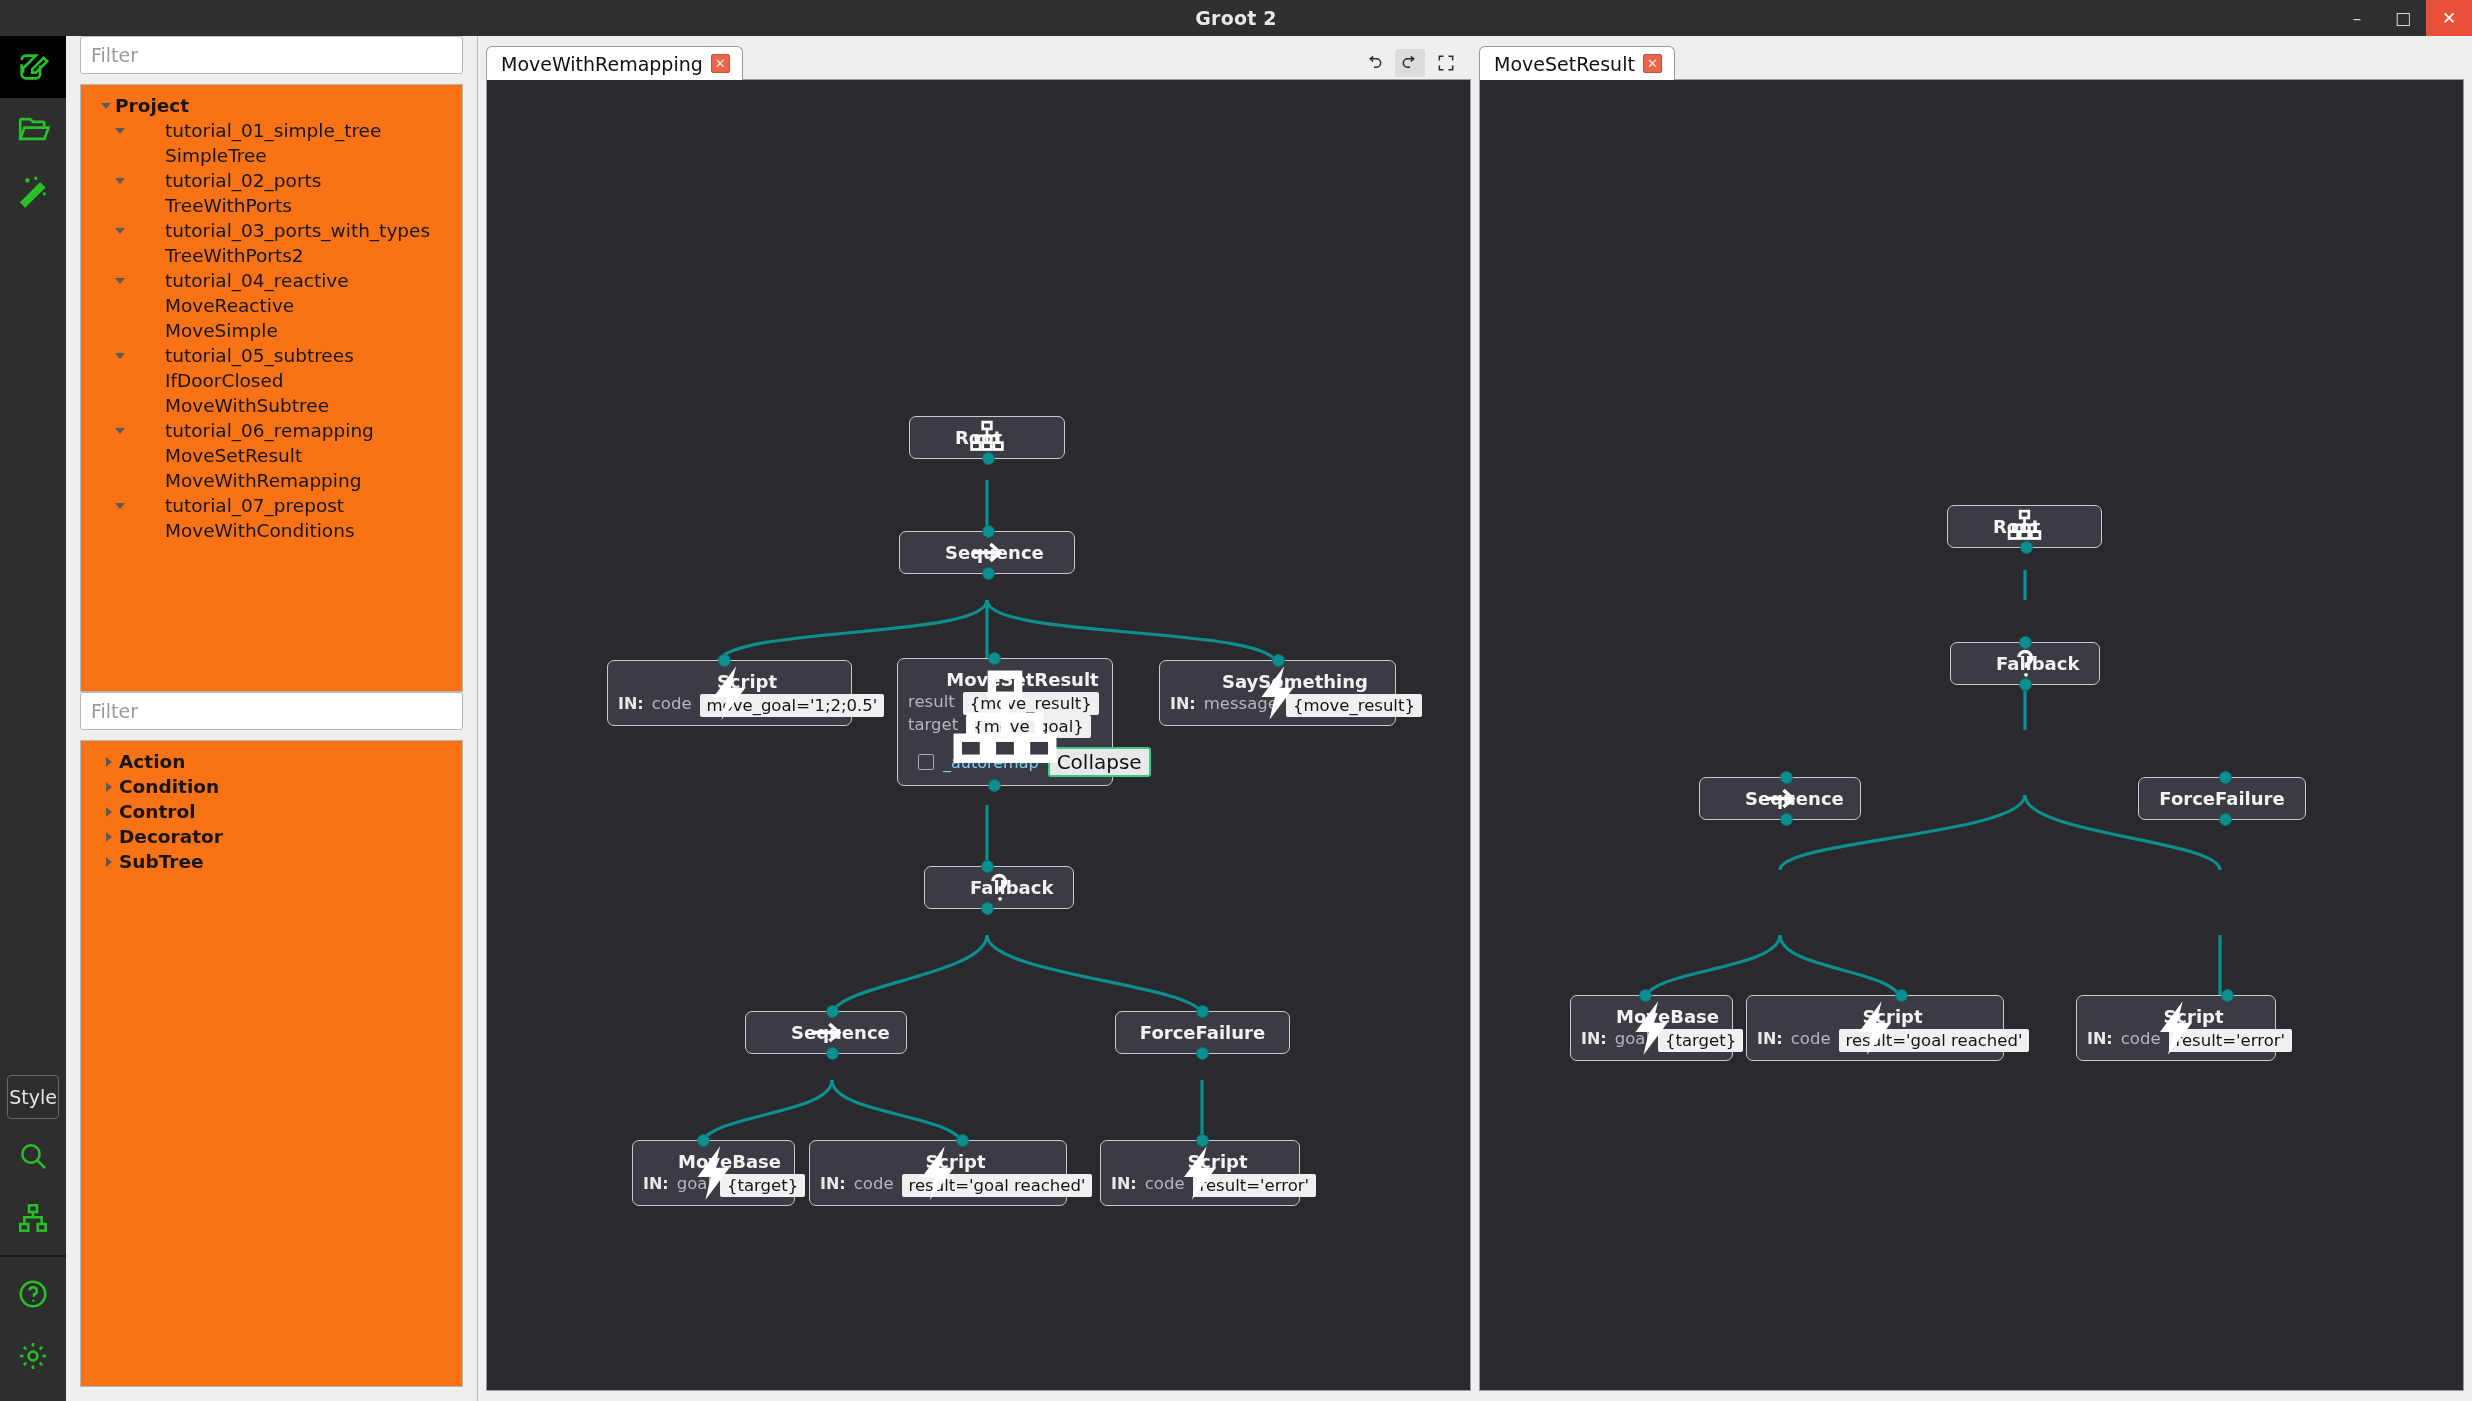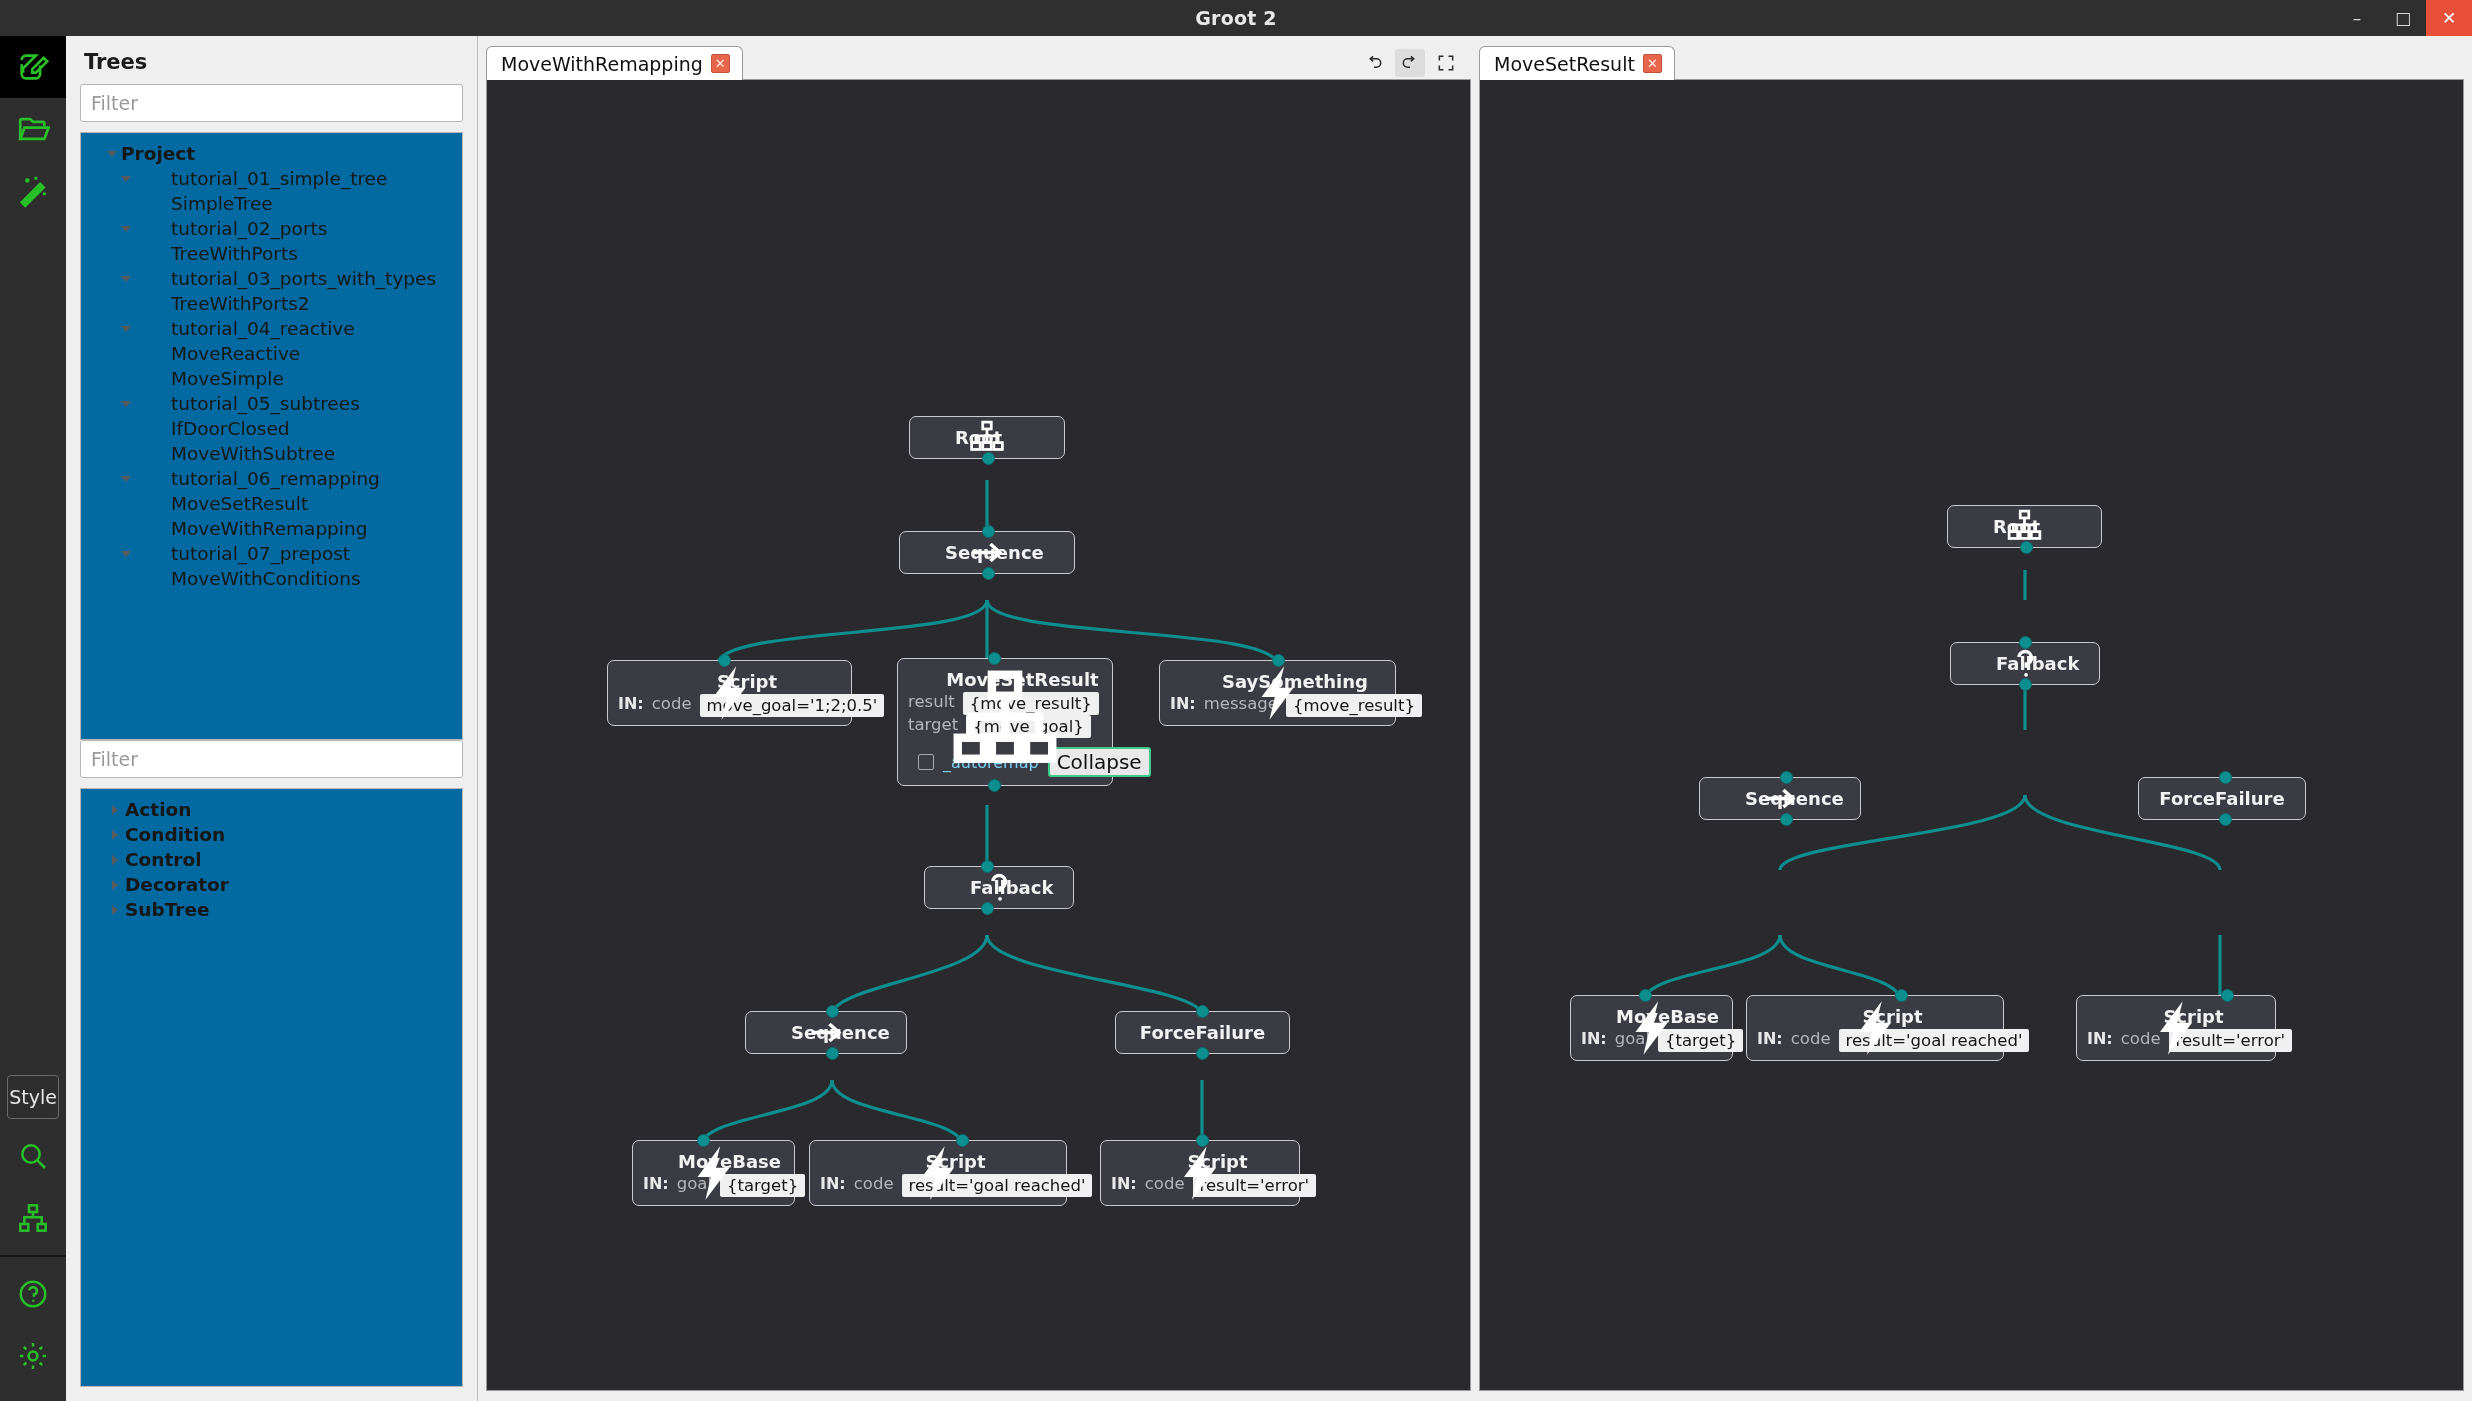--- a/index.html
+++ b/index.html
@@ -60,22 +60,22 @@
     width: 26px; height: 26px; display: flex; align-items: center; justify-content: center;
     color: #333; font-size: 20px; margin-left: 2px;
   }
   .filter {
     height: 38px; background: #fff; border: 1px solid #b6b6b6; border-radius: 3px;
     font-size: 19px; color: #8e8e8e; padding: 0 10px; width: 100%;
     font-family: "DejaVu Sans", "Liberation Sans", sans-serif;
   }
   .filter::placeholder { color: #9a9a9a; }
   .listbox {
-    background: #0369a1; border: 1px solid #b6b6b6; margin-top: 10px;
-    overflow: hidden; padding: 8px 14px;
+    background: #f97316; border: 1px solid #b6b6b6; margin-top: 10px;
+    overflow: hidden; padding: 8px 8px;
   }
   .trees-list { height: 608px; }
   .models-list { flex: 1; }
 
   .row { display: flex; align-items: center; height: 25px; font-size: 18.5px; color: #161616; }
   .row .arrow {
     width: 18px; font-size: 10px; color: #5a5a5a; display: flex;
     align-items: center; justify-content: center; flex: none;
   }
   .row.lvl0 { padding-left: 8px; font-weight: bold; }
@@ -211,21 +211,20 @@
         <svg width="32" height="32" viewBox="0 0 24 24" fill="none" stroke="#27c127" stroke-width="1.9">
           <circle cx="12" cy="12" r="3.3"></circle>
           <path d="M12 2.2v2.6M12 19.2v2.6M2.2 12h2.6M19.2 12h2.6M5.1 5.1l1.9 1.9M17 17l1.9 1.9M18.9 5.1 17 7M7 17l-1.9 1.9"></path>
         </svg>
       </div>
     </div>
   </div>
 
   <div class="leftpanel">
 
-    <div class="panel-head">Trees</div>
     <input class="filter" placeholder="Filter" style="">
     <div class="listbox trees-list">
       <div class="row lvl0">
           <span class="arrow">
             <i class="tri-down"></i>
           </span>
           <span>Project</span>
         </div>
       <div class="row lvl1">
           <span class="arrow">

